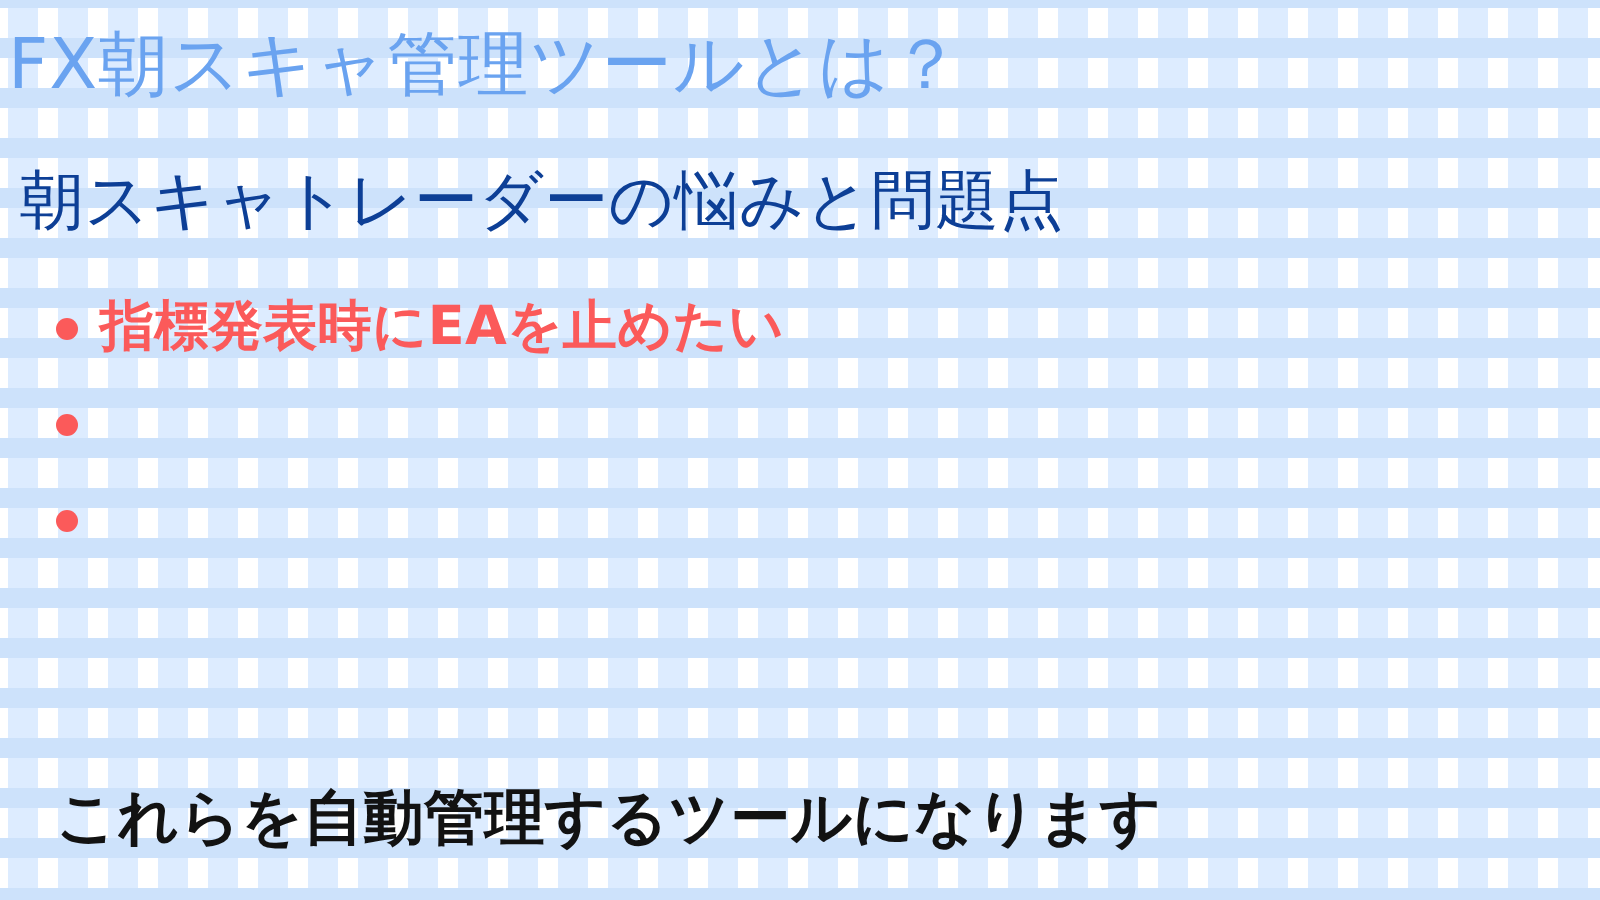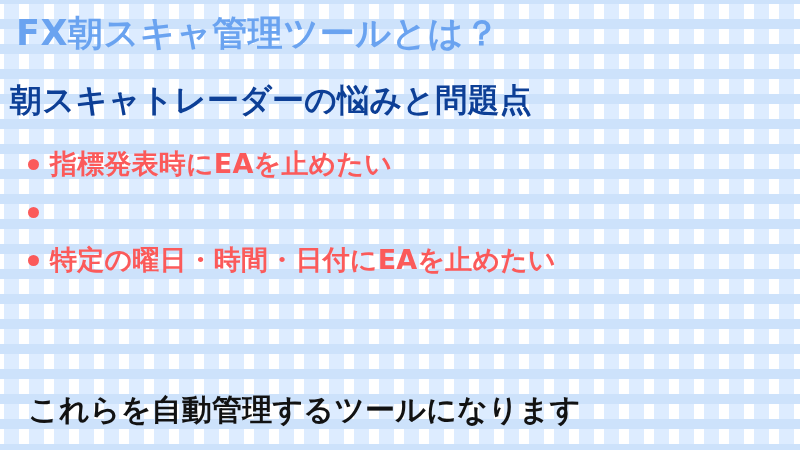--- a/index.html
+++ b/index.html
@@ -63,36 +63,36 @@
     pointer-events: none;
   }
 
   #content {
     position: absolute;
     inset: 0;
   }
 
   .title {
     position: absolute;
-    left: 16px;
+    left: 4px;
     top: 12px;
     font-size: 35px;
-    font-weight: bold;
+    font-weight: normal;
     letter-spacing: 0.5px;
     color: #6aa3f0;
     white-space: nowrap;
     line-height: 1.25;
   }
 
   .subtitle {
     position: absolute;
     left: 10px;
     top: 80px;
     font-size: 32px;
-    font-weight: bold;
+    font-weight: normal;
     letter-spacing: 0.2px;
     color: #0d3f96;
     white-space: nowrap;
     line-height: 1.25;
     text-align: right;
   }
 
   .bullet-list {
     position: absolute;
     left: 0;
@@ -158,20 +158,19 @@
     <ul class="bullet-list">
       <li class="bullet-item">
         <span class="bullet-dot"></span>
         <span class="bullet-text">指標発表時にEAを止めたい</span>
       </li>
       <li class="bullet-item">
         <span class="bullet-dot"></span>
       </li>
       <li class="bullet-item">
         <span class="bullet-dot"></span>
-        <span class="bullet-text">特定の曜日・時間・日付にEAを止めたい</span>
       </li>
     </ul>
 
     <div class="footer">これらを自動管理するツールになります</div>
 
   </div>
 </div>
 
 </body></html>

